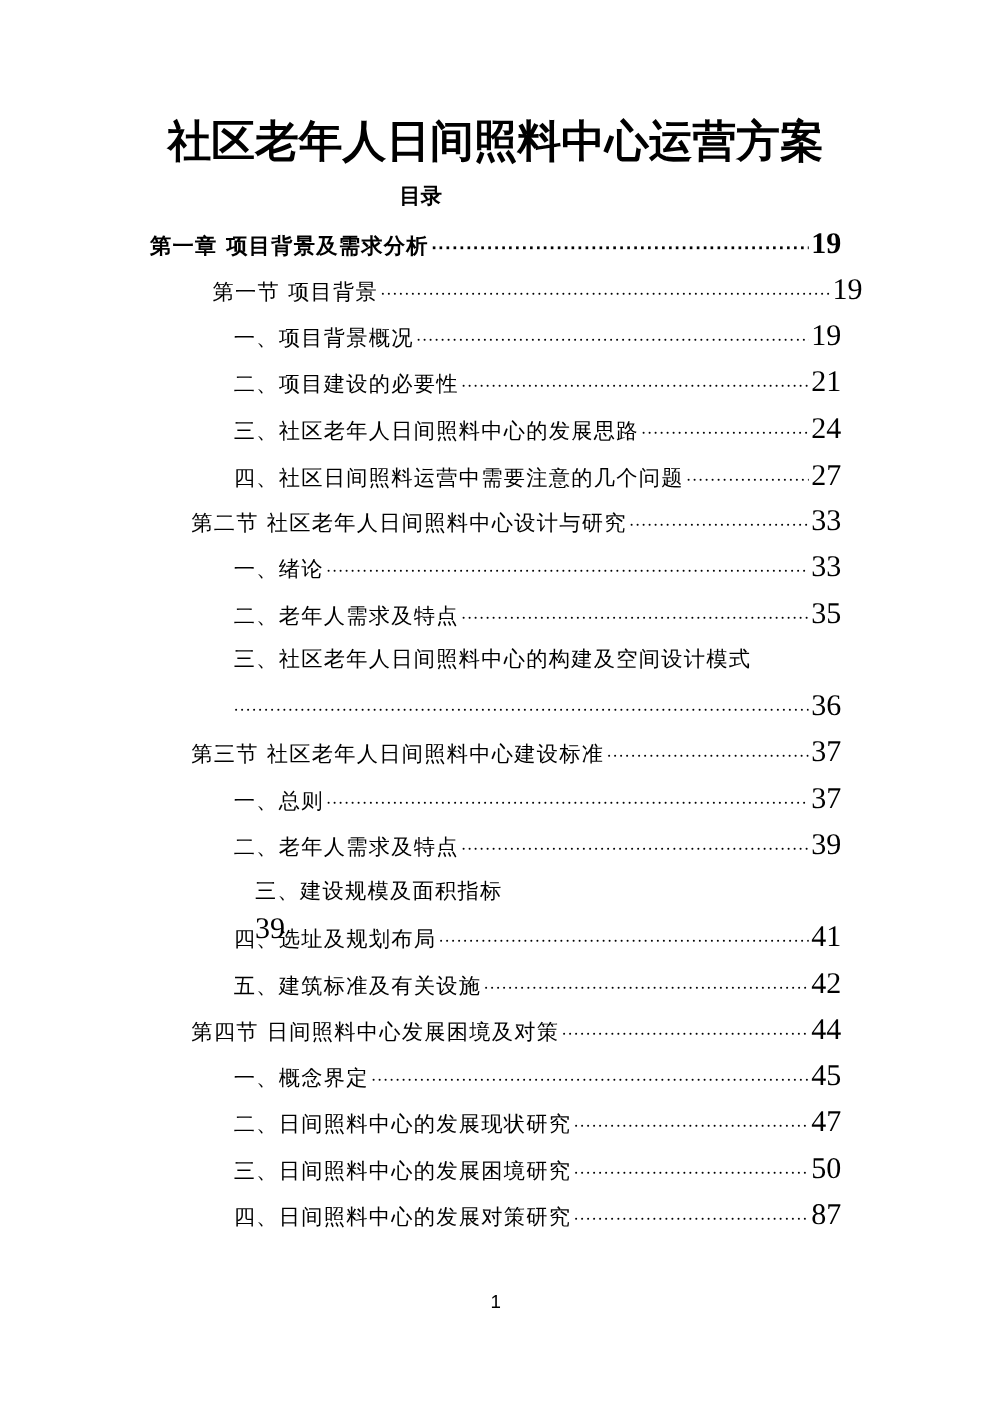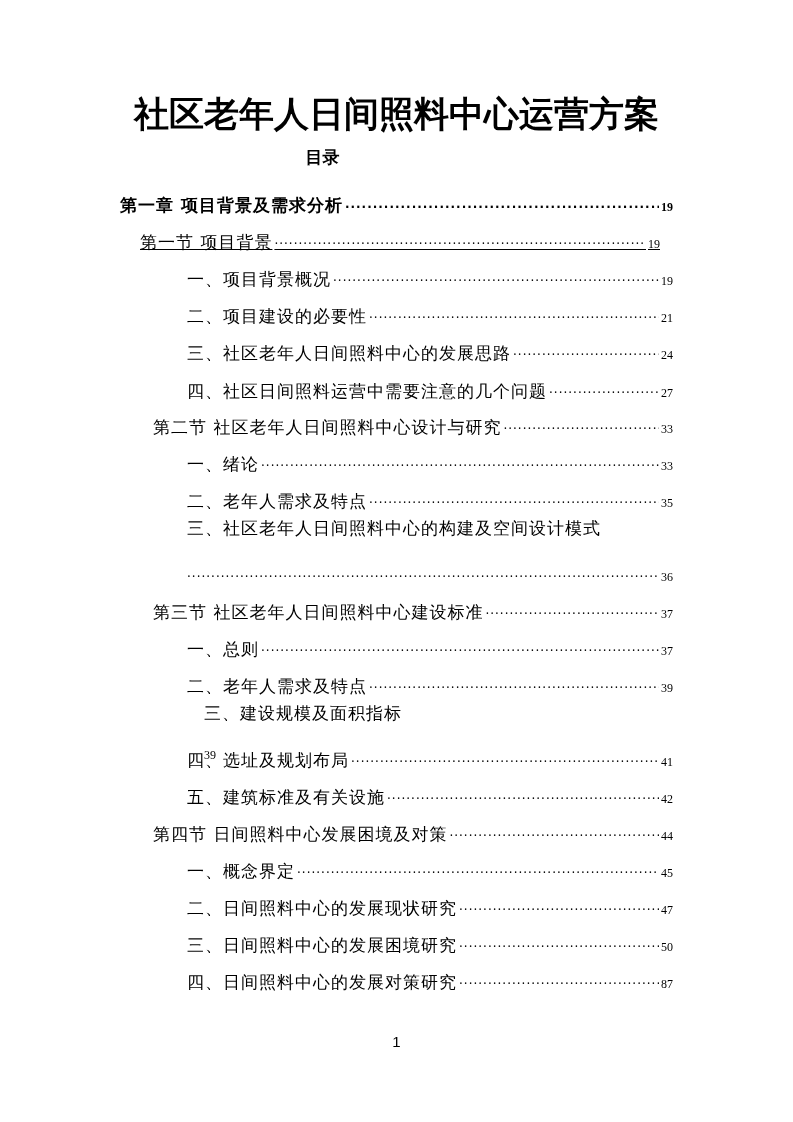--- a/index.html
+++ b/index.html
@@ -1,48 +1,48 @@
 <!DOCTYPE html>
 <html><head>
 <meta charset="utf-8">
 <style>
   html, body { margin: 0; padding: 0; background: #ffffff; }
   body { width: 793px; height: 1122px; position: relative; overflow: hidden;
          font-family: "DejaVu Serif", "Liberation Serif", serif; color: #000; }
   .title { position: absolute; top: 92px; left: 0; width: 793px; text-align: center;
            font-family: "DejaVu Sans", "Liberation Sans", sans-serif; font-weight: bold;
            font-size: 35px; letter-spacing: 0px; line-height: 44px; }
-  .subtitle { position: absolute; top: 145px; left: 0; width: 645px; text-align: center;
+  .subtitle { position: absolute; top: 145px; left: 14px; width: 645px; text-align: center;
               font-family: "DejaVu Sans", "Liberation Sans", sans-serif; font-weight: bold;
               font-size: 17px; line-height: 24px; }
   .toc { position: absolute; top: 180px; left: 0; width: 793px; }
   .row { position: absolute; display: flex; align-items: baseline; height: 30px;
          font-size: 17px; line-height: 30px; white-space: nowrap; }
   .row .label { flex: 0 0 auto; letter-spacing: 1px; }
   .row .dots { flex: 1 1 auto; overflow: hidden; margin: 0 2px; letter-spacing: 1px;
                color: #000; font-size: 12px; }
-  .row .page { flex: 0 0 auto; font-family: "Liberation Serif", serif; font-size: 12px; margin-top: 12px; }
+  .row .page { flex: 0 0 auto; font-family: "Liberation Serif", serif; font-size: 24px; }
   .row.chapter { font-weight: bold; font-family: "DejaVu Sans", "Liberation Sans", sans-serif; text-align: right; }
   .row.chapter .page { font-weight: bold; }
   .pagenum { position: absolute; top: 1033px; left: 0; width: 793px; text-align: center;
              font-family: "Liberation Sans", sans-serif; font-size: 15px; }
 </style>
 </head>
 <body>
 
 <div class="title">社区老年人日间照料中心运营方案</div>
 <div class="subtitle">目录</div>
 
 <div class="toc">
   <div class="row chapter" style="top:0px;left:120px;width:553px;">
     <span class="label">第一章  项目背景及需求分析</span>
     <span class="dots">···································································································</span>
     <span class="page">19</span>
   </div>
-  <div class="row" style="top:37px;left:140px;width:520px;text-decoration:underline;">
+  <div class="row" style="top:37px;left:170px;width:520px;">
     <span class="label">第一节  项目背景</span>
     <span class="dots">···································································································</span>
     <span class="page">19</span>
   </div>
   <div class="row" style="top:74px;left:187px;width:486px;">
     <span class="label">一、项目背景概况</span>
     <span class="dots">···································································································</span>
     <span class="page">19</span>
   </div>
   <div class="row" style="top:111px;left:187px;width:486px;">

